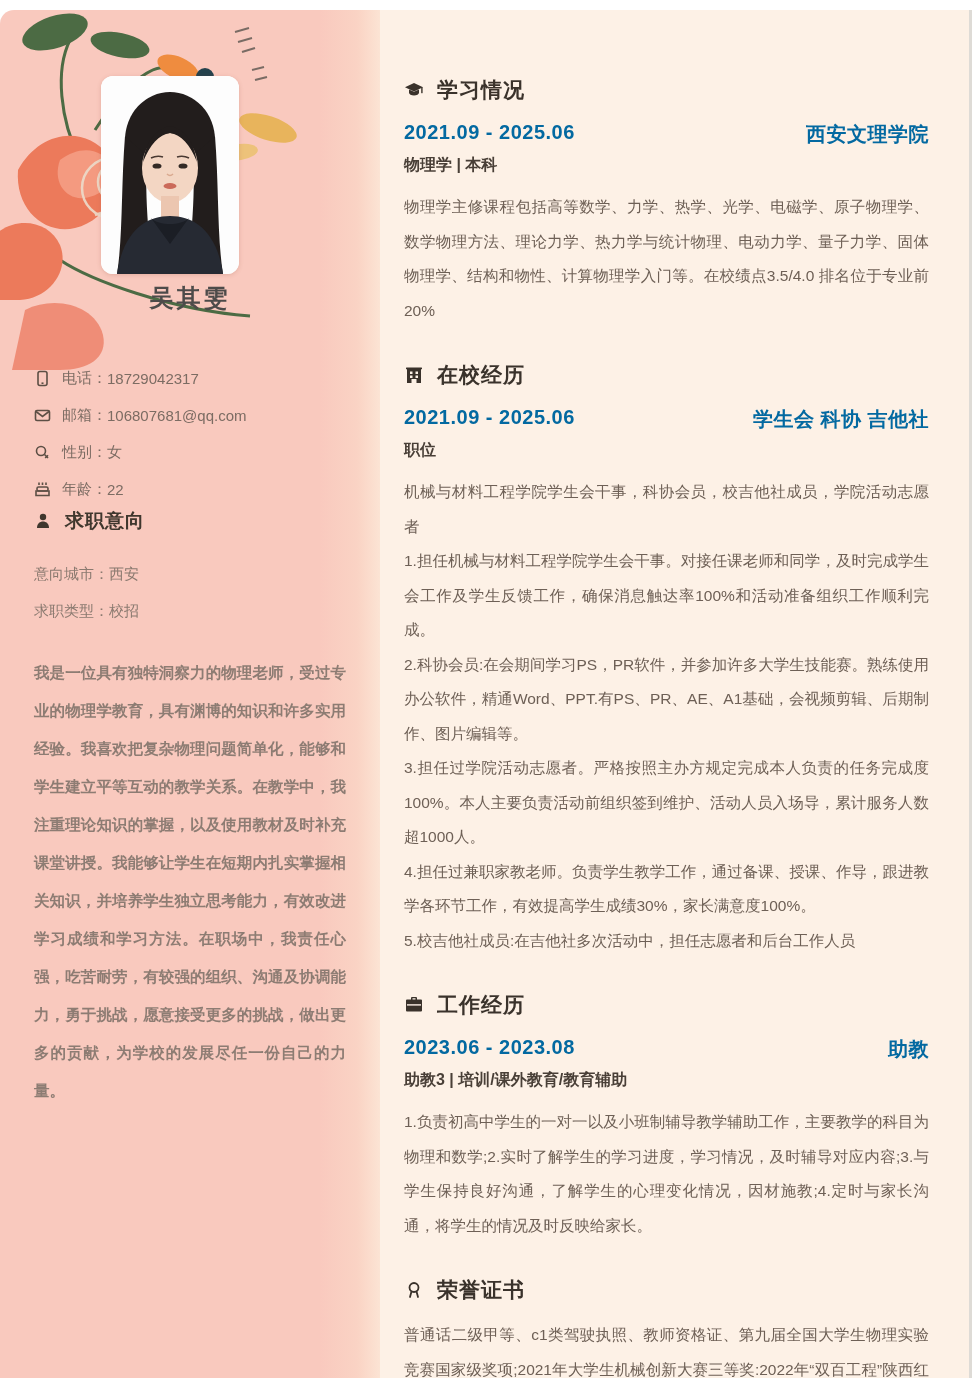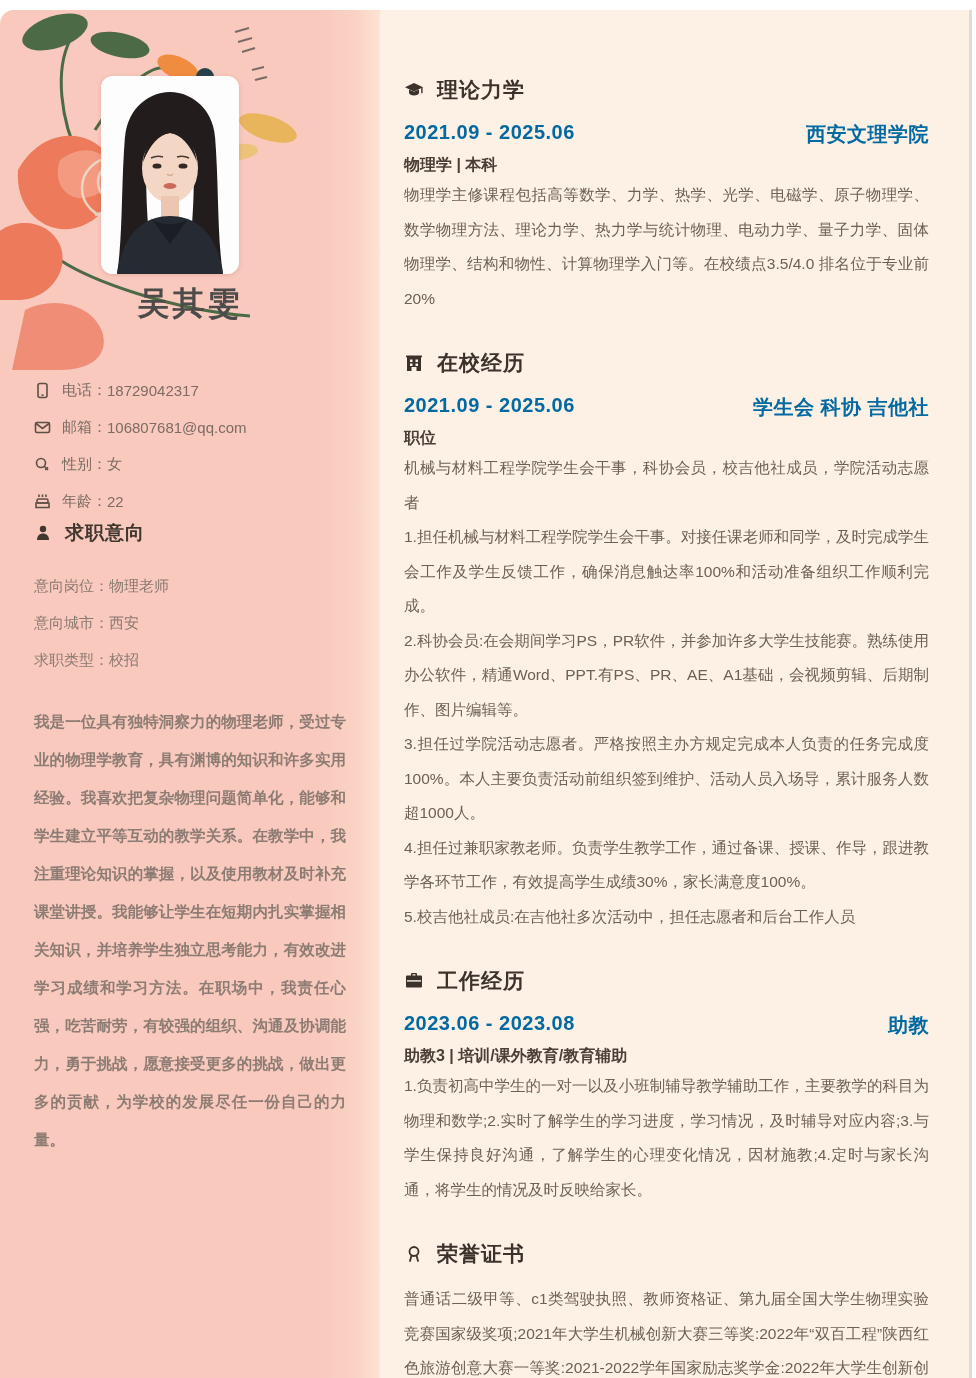--- a/index.html
+++ b/index.html
@@ -15,39 +15,39 @@
     background:linear-gradient(90deg,#f9c9be 0%,#f9c9be 84%,#fad3c4 94%,#fce4d4 100%);
   }
   .deco { position:absolute; top:0; left:0; pointer-events:none; }
   .photo-card {
     position:absolute; top:66px; left:101px; width:138px; height:198px;
     background:#ffffff; border-radius:12px; overflow:hidden;
     box-shadow:0 1px 4px rgba(160,90,70,.25);
   }
   .photo-card svg { display:block; }
   .side-flow { position:relative; padding:272px 34px 0 34px; }
-  .name { text-align:center; font-size:32px; font-weight:bold; color:#4d4b4a; letter-spacing:3px; }
+  .name { text-align:center; font-size:24px; font-weight:bold; color:#4d4b4a; letter-spacing:3px; }
   .contact { margin-top:46px; }
   .contact-row { display:flex; align-items:center; height:37px; font-size:15px; color:#7c6c63; }
   .contact-row .ic { width:17px; height:17px; margin-right:11px; flex:0 0 17px; display:flex; align-items:center; }
   .side-section-title { display:flex; align-items:center; gap:13px; 
     font-size:19px; font-weight:bold; color:#40372e; letter-spacing:1px; }
   .side-section-title .ic { width:18px; height:18px; display:flex; align-items:center; }
   .intent-list { margin-top:22px; }
   .intent-row { height:37px; display:flex; align-items:center; font-size:15px; color:#8b7a70; }
   .selfeval { margin-top:24px; font-size:15.5px; line-height:38px; color:#8d7c73; text-align:justify;font-weight:bold; }
   
   .main { flex:1; background:#fdf1e6; padding:66px 40px 0 24px; }
   .m-section { margin-bottom:33px; }
   .m-title { display:flex; align-items:center; gap:13px; font-size:21px; font-weight:bold; color:#3a322b; letter-spacing:1px; }
   .m-title .ic { width:20px; height:20px; display:flex; align-items:center; }
   .m-head { display:flex; justify-content:space-between; align-items:flex-start; margin-top:17px;
     font-size:20px; font-weight:bold; color:#0369a1; letter-spacing:.5px; }
   .m-sub { margin-top:7px; font-size:16px; font-weight:600; color:#493f37; }
-  .m-para { margin-top:2px; font-size:15.5px; line-height:34.5px; color:#6e6056; text-align:justify; white-space:pre-line; }
+  .m-para { margin-top:14px; font-size:15.5px; line-height:34.5px; color:#6e6056; text-align:justify; white-space:pre-line; }
   .ic svg { width:100%; height:100%; }
 </style>
 </head>
 <body>
 
 <div class="page">
 
   <aside class="sidebar">
 
     <svg class="deco" width="310" height="360" viewBox="0 0 310 360">
@@ -164,24 +164,20 @@
         <span class="ic">
           <svg viewBox="0 0 18 18" fill="#40372e">
             <circle cx="9" cy="5" r="3.2"></circle>
             <path d="M3 16 C3 11.5 6 9.5 9 9.5 C12 9.5 15 11.5 15 16 Z"></path>
           </svg>
         </span>
         <span>求职意向</span>
       </div>
       <div class="intent-list">
         <div class="intent-row">
-          <span>意向岗位：</span>
-          <span>物理老师</span>
-        </div>
-        <div class="intent-row">
           <span>意向城市：</span>
           <span>西安</span>
         </div>
         <div class="intent-row">
           <span>求职类型：</span>
           <span>校招</span>
         </div>
       </div>
 
       <p class="selfeval">我是一位具有独特洞察力的物理老师，受过专业的物理学教育，具有渊博的知识和许多实用经验。我喜欢把复杂物理问题简单化，能够和学生建立平等互动的教学关系。在教学中，我注重理论知识的掌握，以及使用教材及时补充课堂讲授。我能够让学生在短期内扎实掌握相关知识，并培养学生独立思考能力，有效改进学习成绩和学习方法。在职场中，我责任心强，吃苦耐劳，有较强的组织、沟通及协调能力，勇于挑战，愿意接受更多的挑战，做出更多的贡献，为学校的发展尽任一份自己的力量。</p>
@@ -192,21 +188,21 @@
 
     <section class="m-section">
       <div class="m-title">
         <span class="ic">
           <svg viewBox="0 0 20 20" fill="#3a322b">
             <path d="M10 3 L19 7.2 L10 11.4 L1 7.2 Z"></path>
             <path d="M5 9.5 v3.2 c0 1.6 2.3 2.8 5 2.8 c2.7 0 5 -1.2 5 -2.8 v-3.2 l-5 2.3 z"></path>
             <rect x="17.2" y="7.2" width="1.4" height="6"></rect>
           </svg>
         </span>
-        <span>理论力学</span>
+        <span>学习情况</span>
       </div>
       <div class="m-head">
         <span>2021.09 - 2025.06</span>
         <span>西安文理学院</span>
       </div>
       <div class="m-sub">物理学 | 本科</div>
       <p class="m-para">物理学主修课程包括高等数学、力学、热学、光学、电磁学、原子物理学、数学物理方法、理论力学、热力学与统计物理、电动力学、量子力学、固体物理学、结构和物性、计算物理学入门等。在校绩点3.5/4.0 排名位于专业前20%</p>
     </section>
 
     <section class="m-section">

